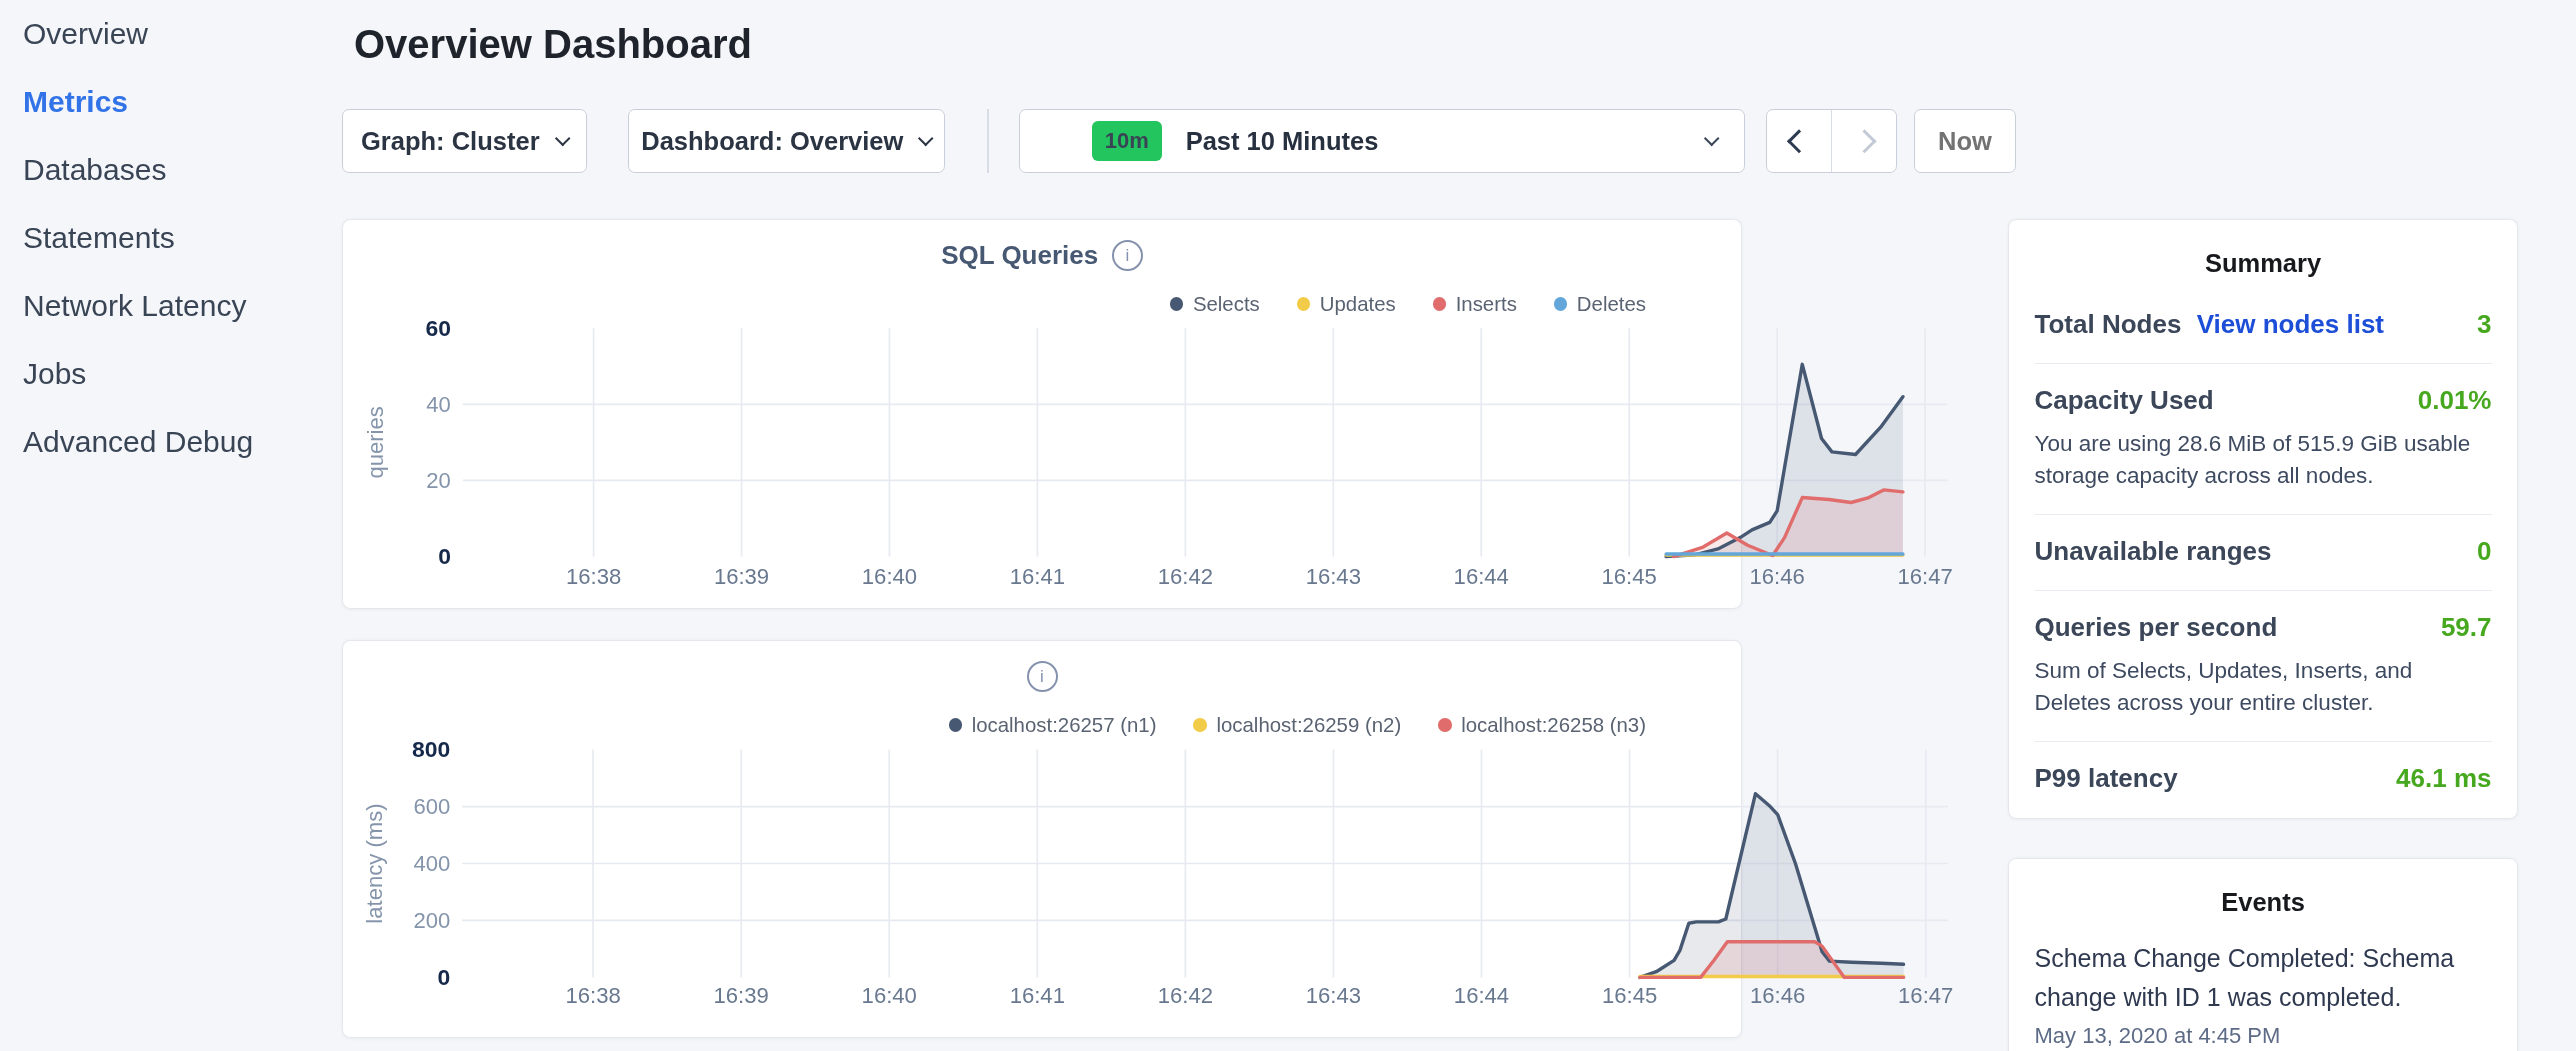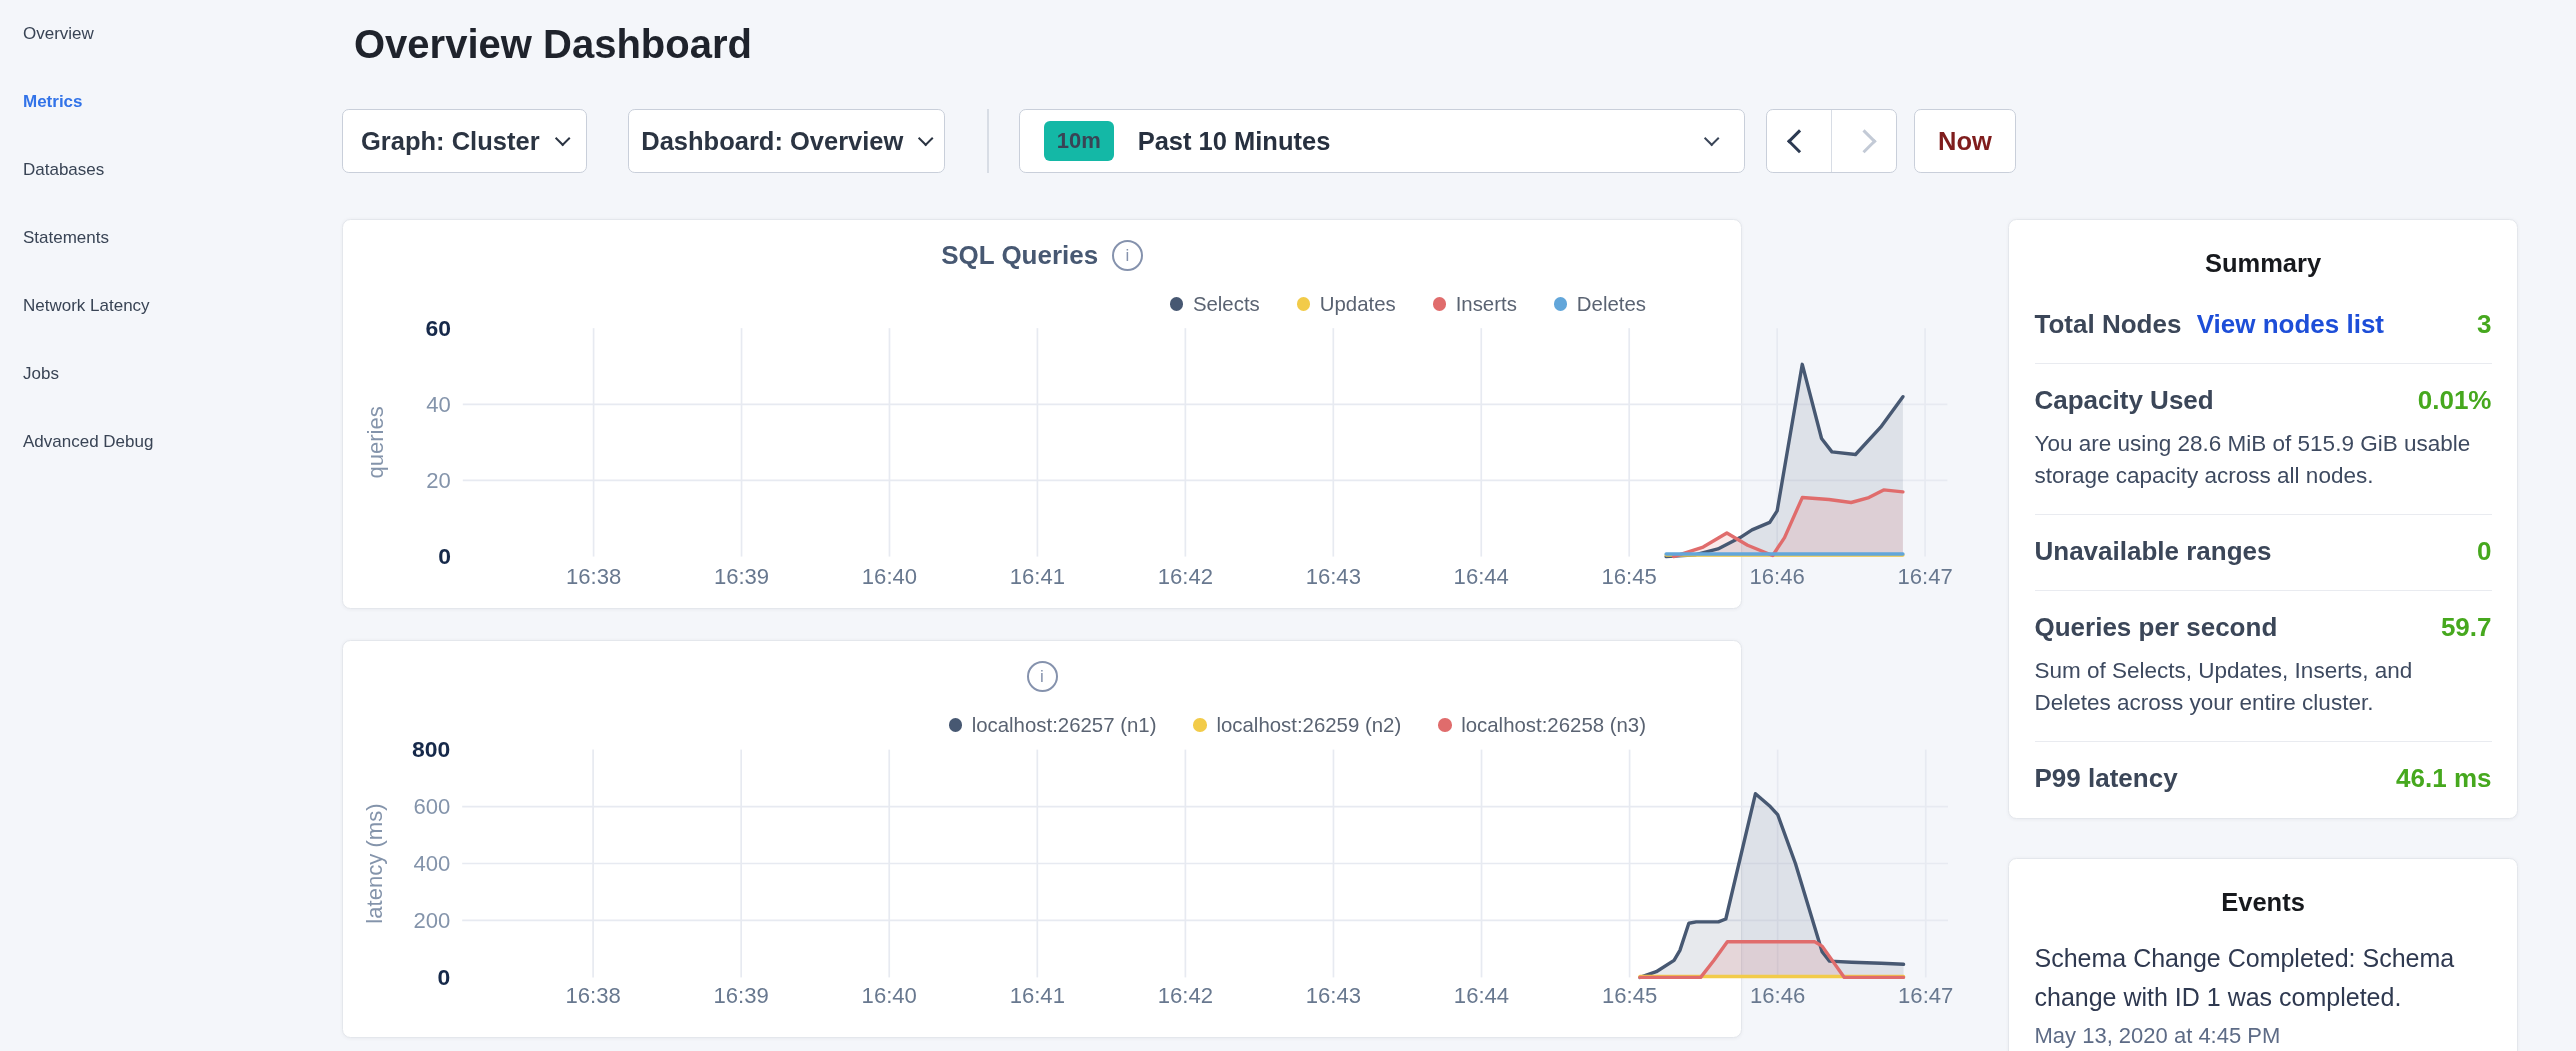--- a/index.html
+++ b/index.html
@@ -1,43 +1,43 @@
 <!DOCTYPE html>
 <html style="font-size:13.6px"><head>
 <meta charset="utf-8">
 <style>
   html,body{margin:0;padding:0;background:#f4f6fa;font-family:"Liberation Sans",sans-serif;}
   .page{position:relative;width:2576px;height:1051px;background:#f4f6fa;overflow:hidden;}
 
   
   .sidebar{position:absolute;left:0;top:0;width:342px;height:1051px;padding-top:10.2px;box-sizing:border-box;}
-  .nav-item{height:68px;line-height:48px;padding-left:23px;font-size:17px;color:#394455;cursor:pointer;}
+  .nav-item{height:68px;line-height:48px;padding-left:23px;font-size:30px;color:#394455;cursor:pointer;}
   .nav-item.active{color:#3273e8;font-weight:bold;}
 
   
   .main{position:absolute;left:342px;top:0;width:1650px;height:1051px;}
   .page-title{position:absolute;left:0;top:10.2px;font-size:40px;font-weight:bold;color:#1f232c;margin:12px;}
 
   .toolbar{position:absolute;left:0;top:109px;width:1650px;height:64px;padding-left:36px;}
   .btn{box-sizing:border-box;height:64px;background:#fff;border:1.7px solid #c9cfda;border-radius:6.8px;
        display:flex;align-items:center;justify-content:center;font-size:25.5px;font-weight:bold;color:#2b3442;cursor:pointer;}
   .dd-graph{position:absolute;left:0;width:245px;}
   .dd-dash{position:absolute;left:286px;width:317px;}
   .chev{display:inline-block;width:9.4px;height:9.4px;border-right:2.6px solid currentColor;border-bottom:2.6px solid currentColor;transform:rotate(45deg);margin-left:17px;margin-top:-5.1px;}
   .toolbar-sep{position:absolute;left:645px;top:0;width:1.7px;height:64px;background:#d8dde5;}
   .time-dd{position:absolute;left:677px;width:726px;justify-content:flex-start;padding:0 24px;}
-  .time-badge{background:#14b8a6;border-radius:6px;padding:6.8px 12.8px;font-size:22px;font-weight:bold;color:#394455;}
+  .time-badge{background:#22c55e;border-radius:6px;padding:6.8px 12.8px;font-size:22px;font-weight:bold;color:#394455;margin-left:48px;}
   .time-label{margin-left:24px;font-size:25.5px;color:#27303f;}
   .time-dd .chev{position:absolute;right:27px;border-width:2.1px;color:#3a4558;}
   .arrow-group{position:absolute;left:1424px;width:131px;height:64px;box-sizing:border-box;background:#fff;border:1.7px solid #c9cfda;border-radius:6.8px;display:flex;}
   .arrow-btn{flex:1;display:flex;align-items:center;justify-content:center;cursor:pointer;}
   .arrow-btn:first-child{border-right:1.7px solid #d8dde5;}
   .chev-left{display:inline-block;width:13.6px;height:13.6px;border-right:3.4px solid #2c3a52;border-bottom:3.4px solid #2c3a52;transform:rotate(135deg);}
   .chev-right{display:inline-block;width:13.6px;height:13.6px;border-right:3.4px solid #c3cad6;border-bottom:3.4px solid #c3cad6;transform:rotate(-45deg);}
-  .now-btn{position:absolute;left:1572px;width:102px;color:#7f1d1d;}
+  .now-btn{position:absolute;left:1572px;width:102px;color:#737373;}
 
   
   .chart-card{position:absolute;left:0;width:1400px;background:#fff;border:1.7px solid #e4e7ec;border-radius:8.5px;
               box-sizing:border-box;box-shadow:0 0.9px 3.4px rgba(60,70,90,0.06);}
   .card-sql{top:219px;height:390px;}
   .card-lat{top:640px;height:398px;}
   .chart-head{display:flex;align-items:center;justify-content:center;margin-top:20.4px;gap:13.6px;}
   .chart-title{font-size:26px;font-weight:bold;color:#475872;}
   .info-icon{width:27px;height:27px;border:2.1px solid #8592ad;border-radius:50%;color:#8592ad;font-size:17px;
              display:flex;align-items:center;justify-content:center;font-style:normal;cursor:pointer;}

